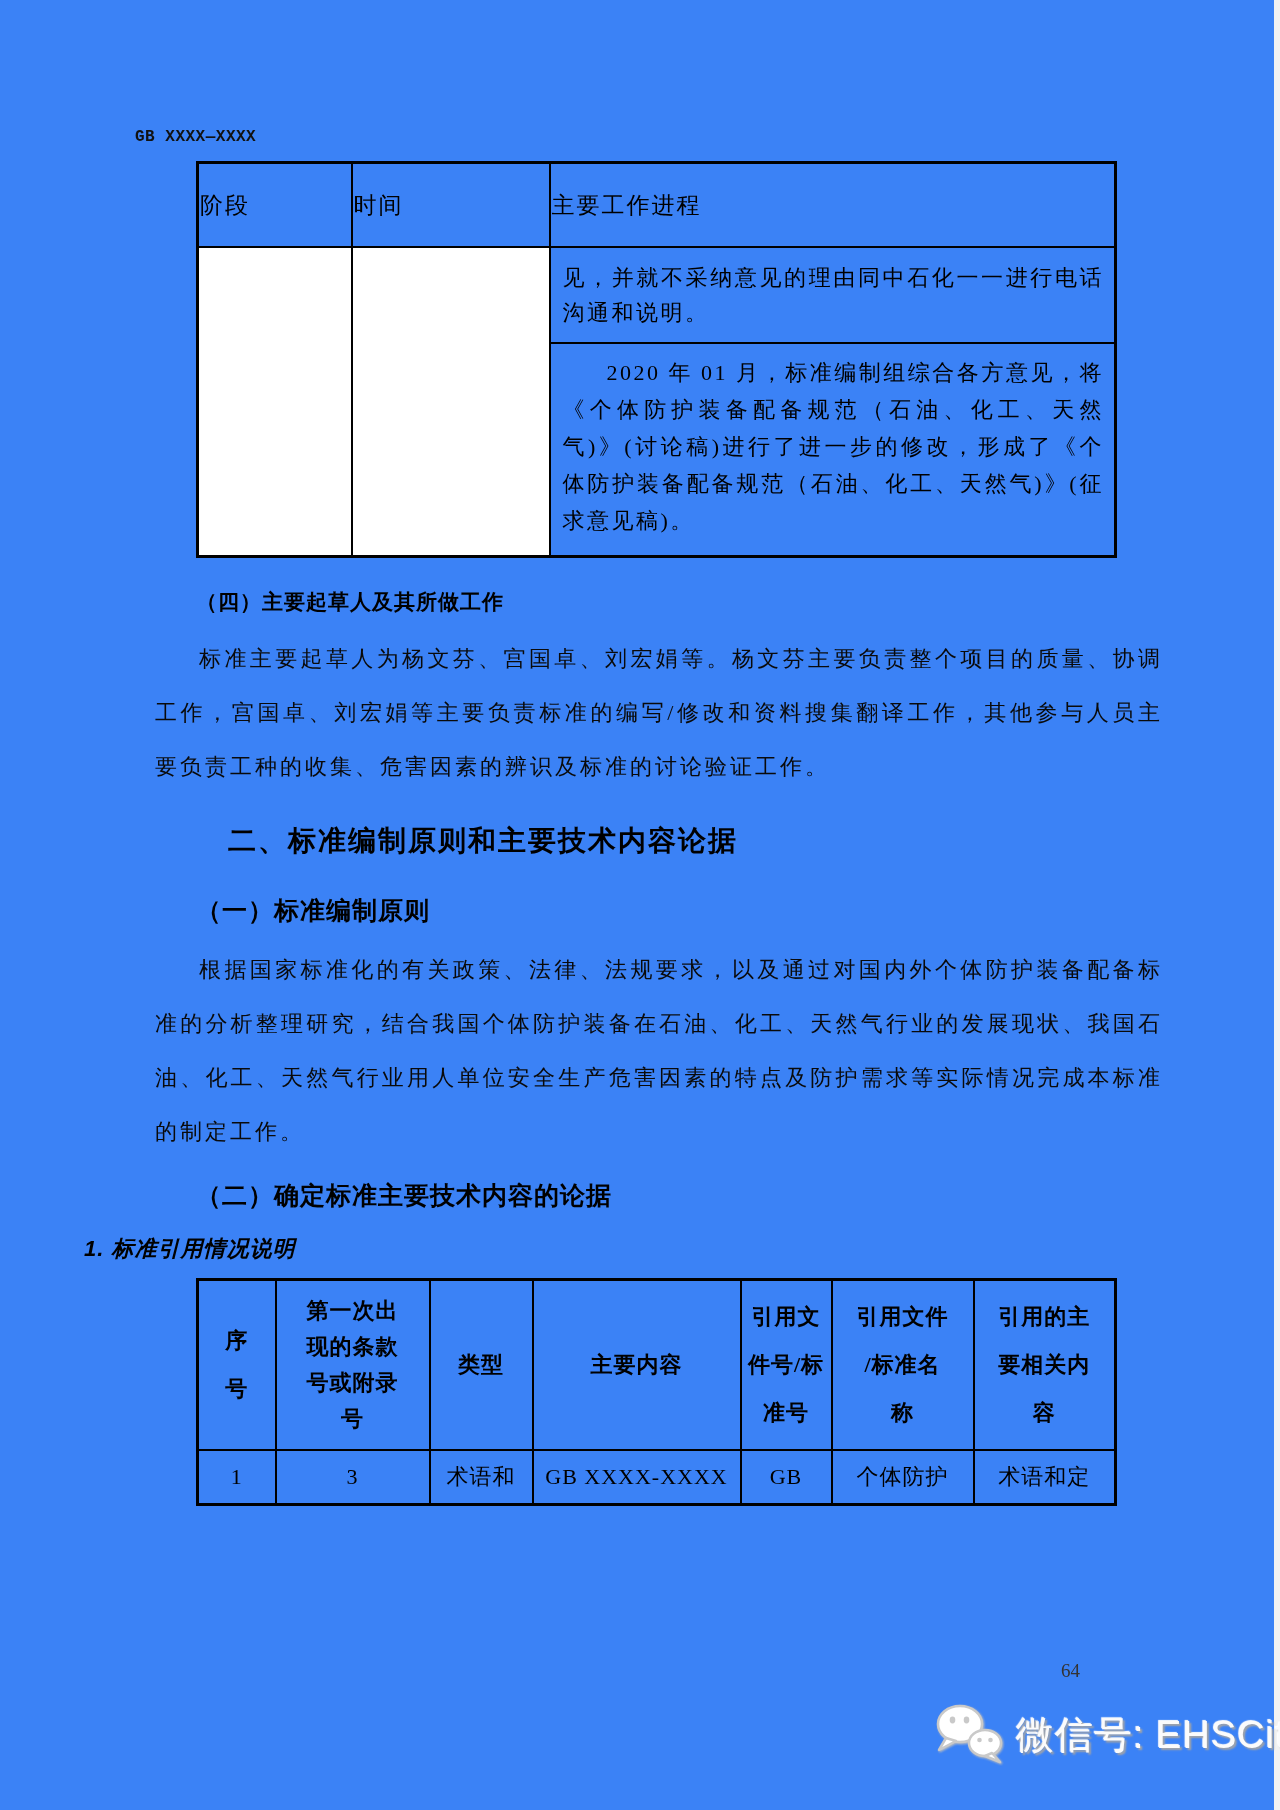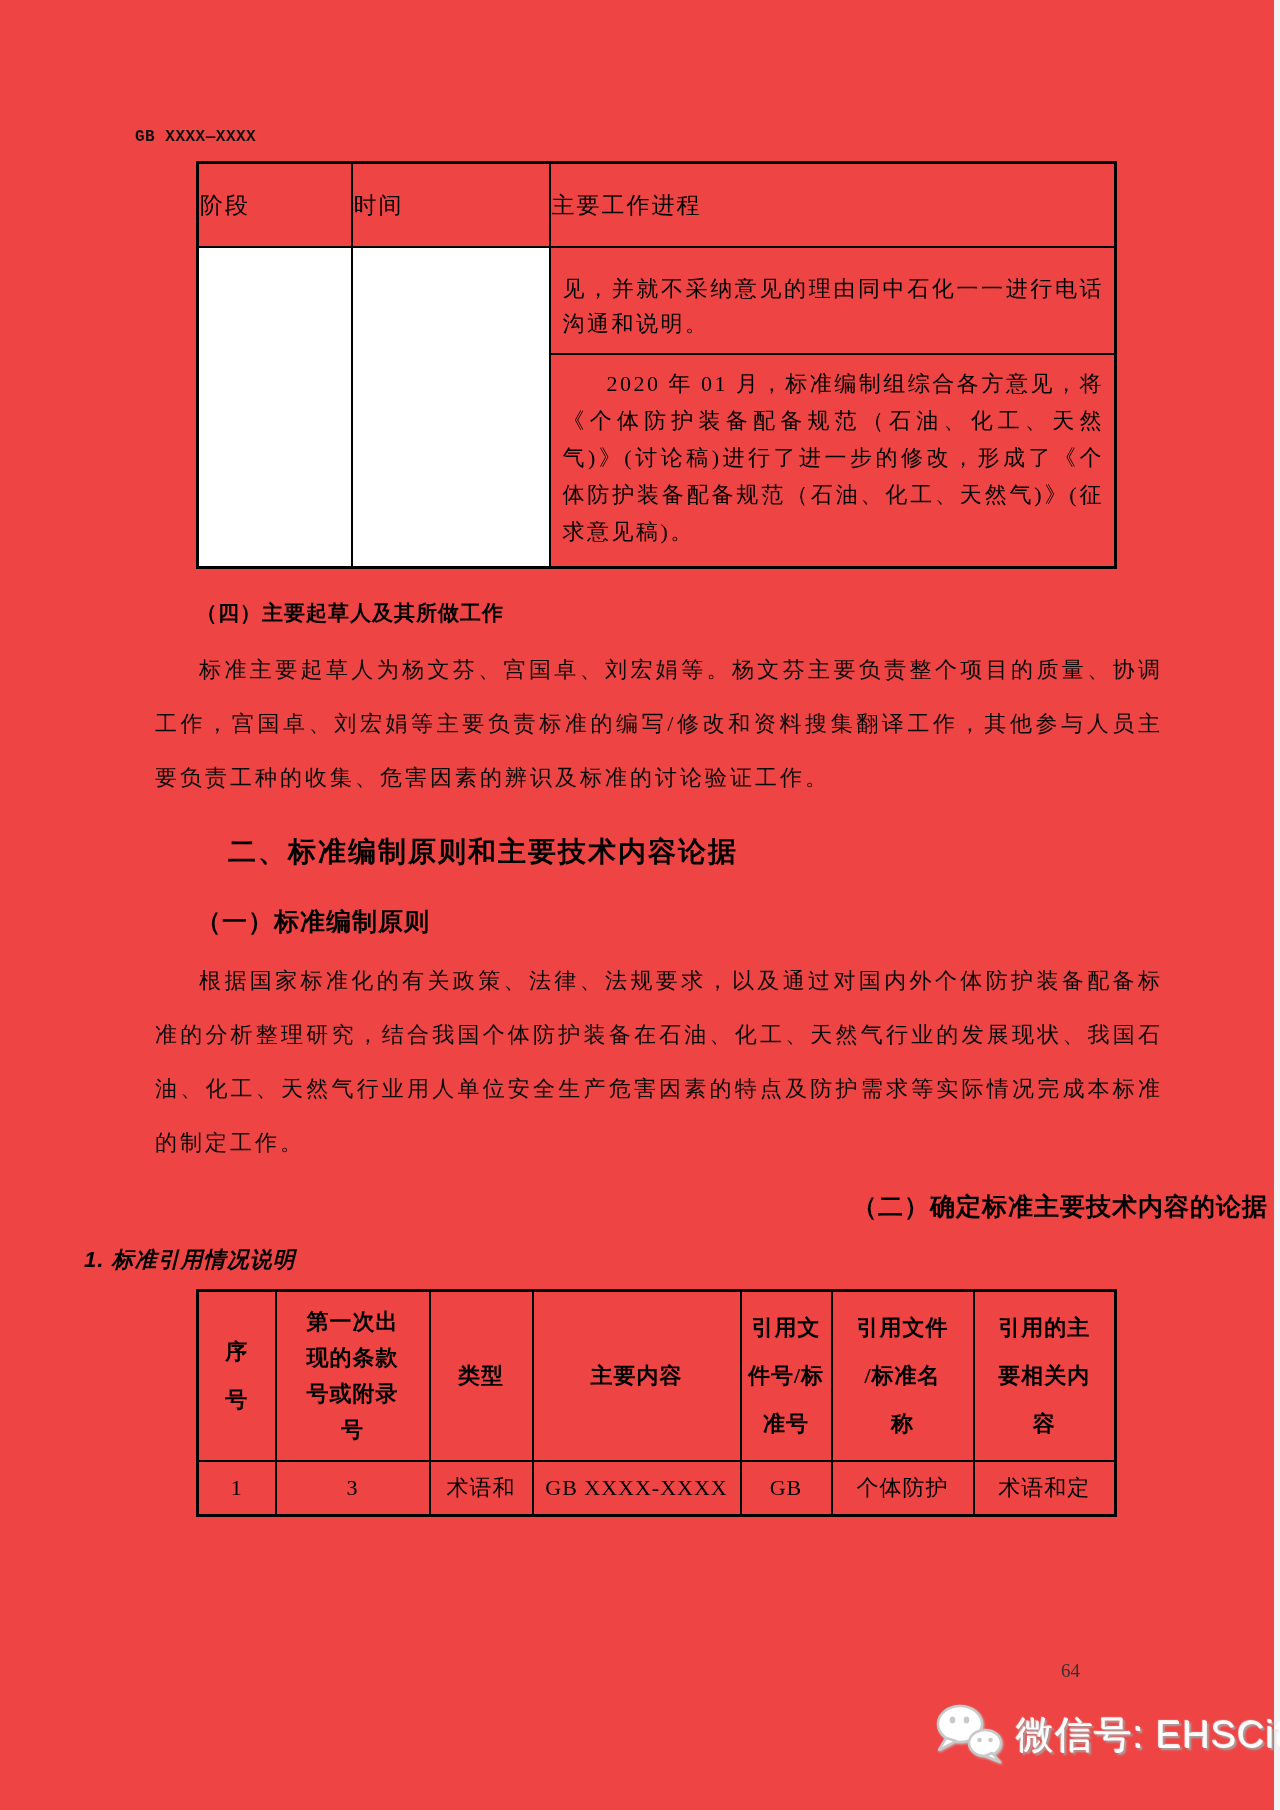--- a/index.html
+++ b/index.html
@@ -1,49 +1,49 @@
 <!DOCTYPE html>
 <html lang="zh"><head>
 <meta charset="utf-8">
 <style>
   html,body { margin:0; padding:0; background:#ffffff; }
   .page {
-    position:relative; width:1280px; height:1810px; background:#ef4444;
+    position:relative; width:1280px; height:1810px; background:#3b82f6;
     overflow:hidden; color:#000;
     font-family:"Liberation Serif","DejaVu Serif",serif;
   }
   .edge-shade { position:absolute; right:0; top:0; width:6px; height:1810px; background:#f2f2f2; }
 
   .gb-code {
     margin:128px 0 0 135px;
     font-family:"Liberation Mono","DejaVu Sans Mono",monospace;
     font-weight:bold; font-size:16px; letter-spacing:0.5px; color:#111;
   }
 
   table.doc { border-collapse:collapse; table-layout:fixed; border:3px solid #000; }
   table.doc th, table.doc td { border:2px solid #000; }
 
   .t1 { margin:15px 0 0 196px; width:918px; }
   .t1 th { height:80px; font-weight:normal; font-size:23px; text-align:left; letter-spacing:2px; }
   .t1 td { vertical-align:top; }
   .t1 .stage-cell, .t1 .time-cell { background:#fff; }
   .cell-a {
-    padding:23px 10px 12px 12px; font-size:22px; line-height:35px;
+    padding:12px 10px 12px 12px; font-size:22px; line-height:35px;
     letter-spacing:2.5px; text-align:justify; word-break:break-all;margin-top:8px;
   }
   .cell-b {
     padding:10px 10px 16px 12px; font-size:22px; line-height:37px;
     letter-spacing:2.5px; text-indent:2em; text-align:justify; word-break:break-all;
   }
 
   .hd { font-family:"Liberation Sans","DejaVu Sans",sans-serif; font-weight:bold; color:#000; }
   .h-s4   { margin:30px 0 0 196px; font-size:21px; letter-spacing:1px; }
   .h-ch2  { margin:28px 0 0 228px; font-size:28px; letter-spacing:2px; }
   .h-s1   { margin:34px 0 0 196px; font-size:25px; letter-spacing:1px; }
-  .h-s2   { margin:20px 12px 0 196px; font-size:25px; letter-spacing:1px;text-align:right; }
+  .h-s2   { margin:20px 12px 0 196px; font-size:25px; letter-spacing:1px; }
   .h-item { margin:22px 0 0 84px; font-size:22px; letter-spacing:1px;font-style:italic; }
 
   .para {
     margin:16px 0 0 155px; width:1008px;
     font-size:22px; line-height:54px; letter-spacing:3px;
     text-indent:2em; text-align:justify; word-break:break-all; color:#0a0a0a;
   }
   .para.follow { margin-top:0; }
 
   .t2 { margin:14px 0 0 196px; width:918px; }

